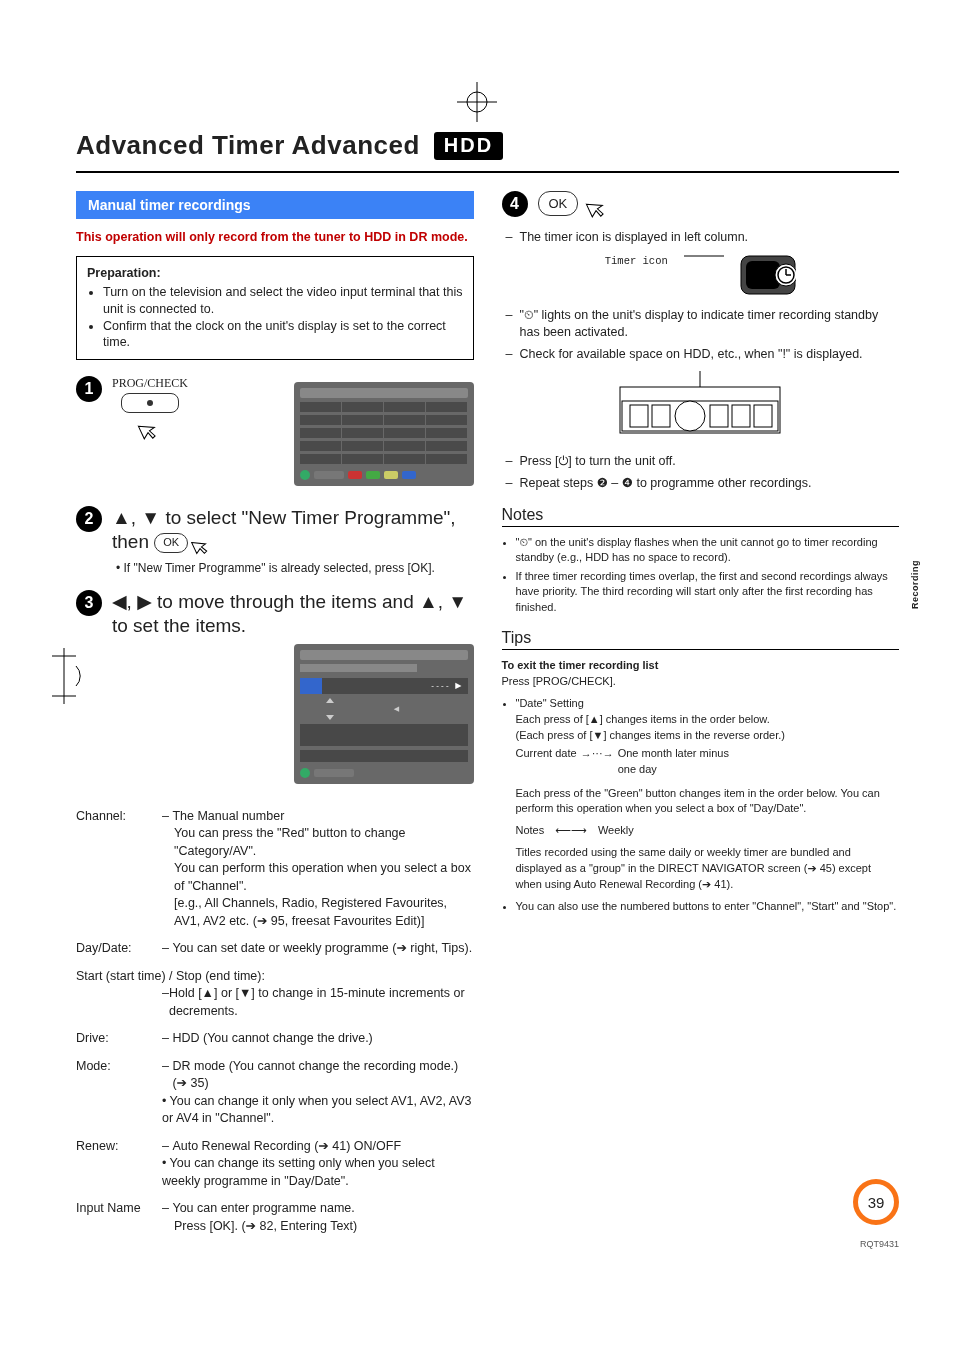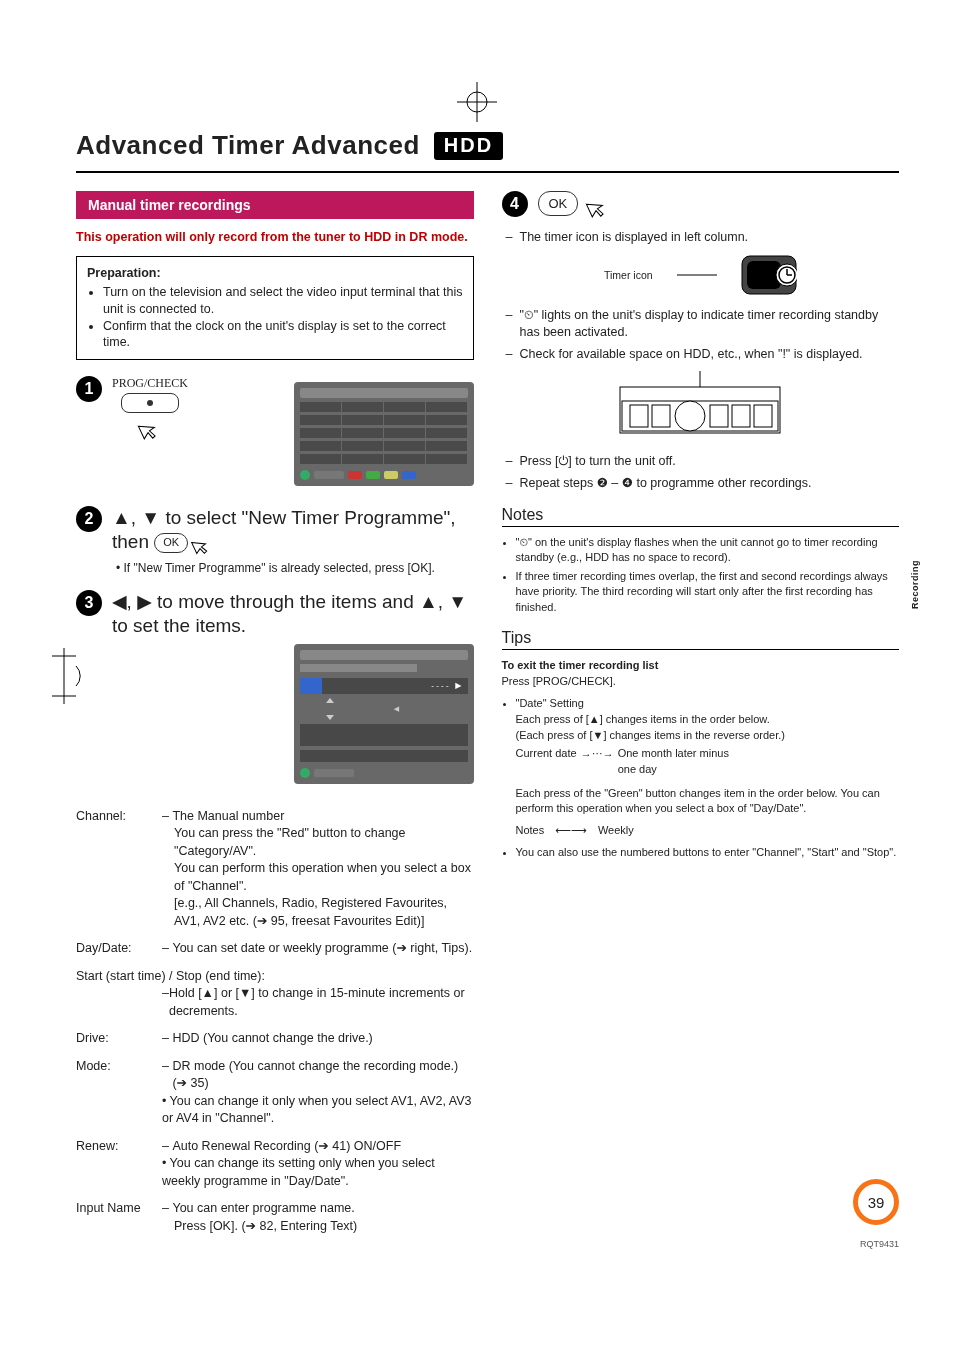--- a/index.html
+++ b/index.html
@@ -6,21 +6,21 @@
   body { font-family: Arial, Helvetica, sans-serif; background: #fff; width: 954px; height: 1351px; position: relative; font-size: 12.5px; color: #222; }
   .crop-marks { position: absolute; left: 50%; top: 82px; transform: translateX(-50%); }
   .crop-marks svg { display:block; }
   .page { padding: 130px 55px 40px 76px; position: relative; }
   .title-row { display: flex; align-items: center; gap: 14px; margin-bottom: 10px; }
   .title { font-size: 26px; font-weight: bold; letter-spacing: 0.5px; }
   .hdd-badge { background: #000; color: #fff; font-weight: bold; padding: 2px 10px 3px; border-radius: 3px; font-size: 20px; letter-spacing: 2px; }
   .hr { border: none; border-top: 2px solid #000; margin-bottom: 18px; }
   .cols { display: flex; gap: 28px; }
   .col { flex: 1 1 0; min-width: 0; }
-  .section-bar { background: #be185d; color: #fff; font-weight: bold; padding: 6px 12px; margin-bottom: 10px; font-size: 14px; }
+  .section-bar { background: #3b82f6; color: #fff; font-weight: bold; padding: 6px 12px; margin-bottom: 10px; font-size: 14px; }
   .intro { color: #c00000; font-weight: bold; line-height: 1.35; margin-bottom: 10px; }
   .prep-box { border: 1px solid #000; padding: 8px 10px; margin-bottom: 16px; line-height: 1.35; }
   .prep-box .hd { font-weight: bold; margin-bottom: 2px; }
   .prep-box ul { list-style: disc; padding-left: 16px; }
   .step { display: flex; align-items: flex-start; gap: 10px; margin-bottom: 14px; }
   .step-num { background: #000; color: #fff; width: 26px; height: 26px; border-radius: 50%; display: flex; align-items: center; justify-content: center; font-weight: bold; font-size: 16px; flex-shrink: 0; }
   .step-body { flex: 1; }
   .step-head { font-size: 19px; font-weight: 500; line-height: 1.25; }
   .step-note { font-size: 12px; line-height: 1.35; margin-top: 4px; padding-left: 4px; }
   .ok-btn { display: inline-flex; align-items: center; justify-content: center; border: 1px solid #333; border-radius: 12px; padding: 2px 8px; font-size: 11px; vertical-align: middle; position: relative; }
@@ -43,21 +43,21 @@
   .osd-circ { width:10px;height:10px;border-radius:50%;background:#3a6; }
 
   .defs { margin-top: 10px; }
   .def-row { display: flex; margin-bottom: 10px; line-height: 1.4; }
   .def-label { width: 86px; flex-shrink: 0; }
   .def-body { flex: 1; }
   .def-body .dash { display:flex; }
   .def-body .dash::before { content:"– "; white-space: pre; }
 
   .col2-top { display:flex; align-items:flex-start; gap:10px; margin-bottom:10px; }
-  .timer-icon-box { display:flex; align-items:center; justify-content:center; gap:24px; margin: 8px 0 12px; }
+  .timer-icon-box { display:flex; align-items:flex-start; justify-content:center; gap:16px; margin: 8px 0 12px; font-family: Liberation Mono, monospace; }
   .timer-label { font-size: 10.5px; }
   .timer-svg { width:56px; height:40px; }
 
   .sublist { padding-left: 18px; line-height: 1.4; }
   .sublist li { list-style: none; position: relative; margin-bottom: 4px; }
   .sublist li::before { content: "–"; position: absolute; left: -14px; }
 
   .graphic-mid { margin: 8px auto 12px; display:flex; justify-content:center; }
   .graphic-mid svg { display:block; }
 
@@ -357,20 +357,21 @@
               <span>Current date</span>
               <span>→···→</span>
               <span style="max-width:120px;display:inline-block;">One month later minus one day</span>
             </span>
             <div style="margin-top:8px;">Each press of the "Green" button changes item in the order below. You can perform this operation when you select a box of "Day/Date".</div>
             <div style="margin:6px 0;">
               <span>Notes</span>
               <span style="margin:0 8px;">⟵⟶</span>
               <span>Weekly</span>
             </div>
+            <div>Titles recorded using the same daily or weekly timer are bundled and displayed as a "group" in the DIRECT NAVIGATOR screen (➔ 45) except when using Auto Renewal Recording (➔ 41).</div>
           </li>
           <li>You can also use the numbered buttons to enter "Channel", "Start" and "Stop".</li>
         </ul>
       </div>
     </div>
   </div>
 
   <div class="side-tab">Recording</div>
   <div class="page-num">39</div>
   <div class="doc-code">RQT9431</div>

